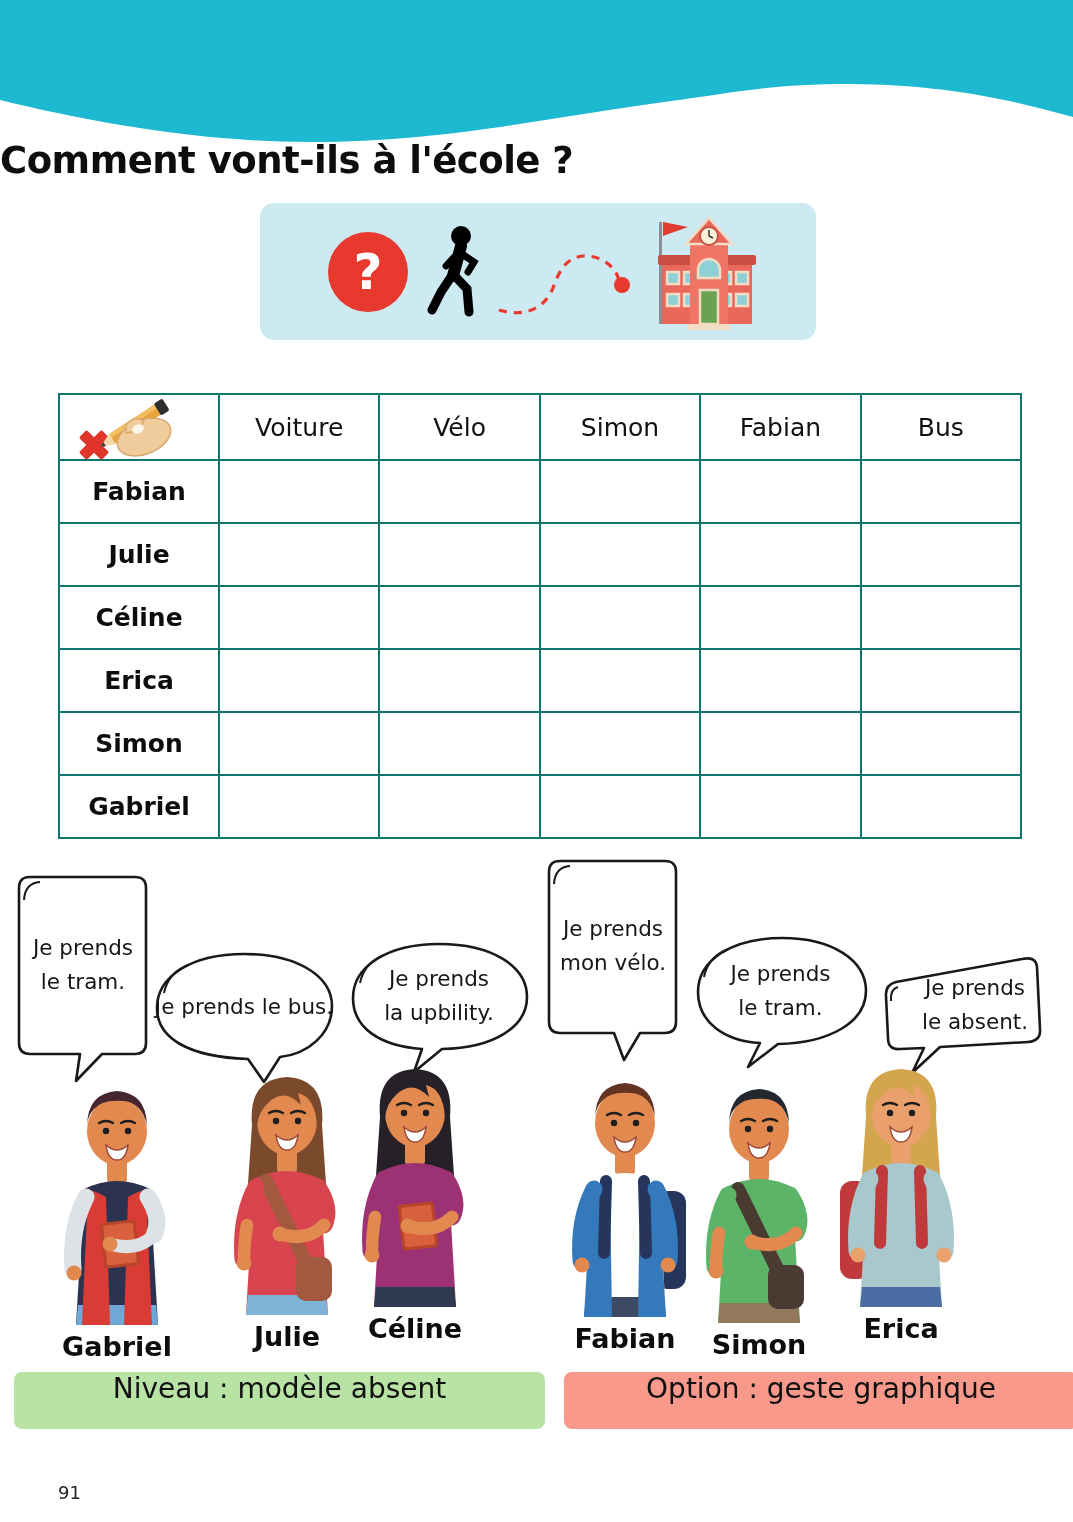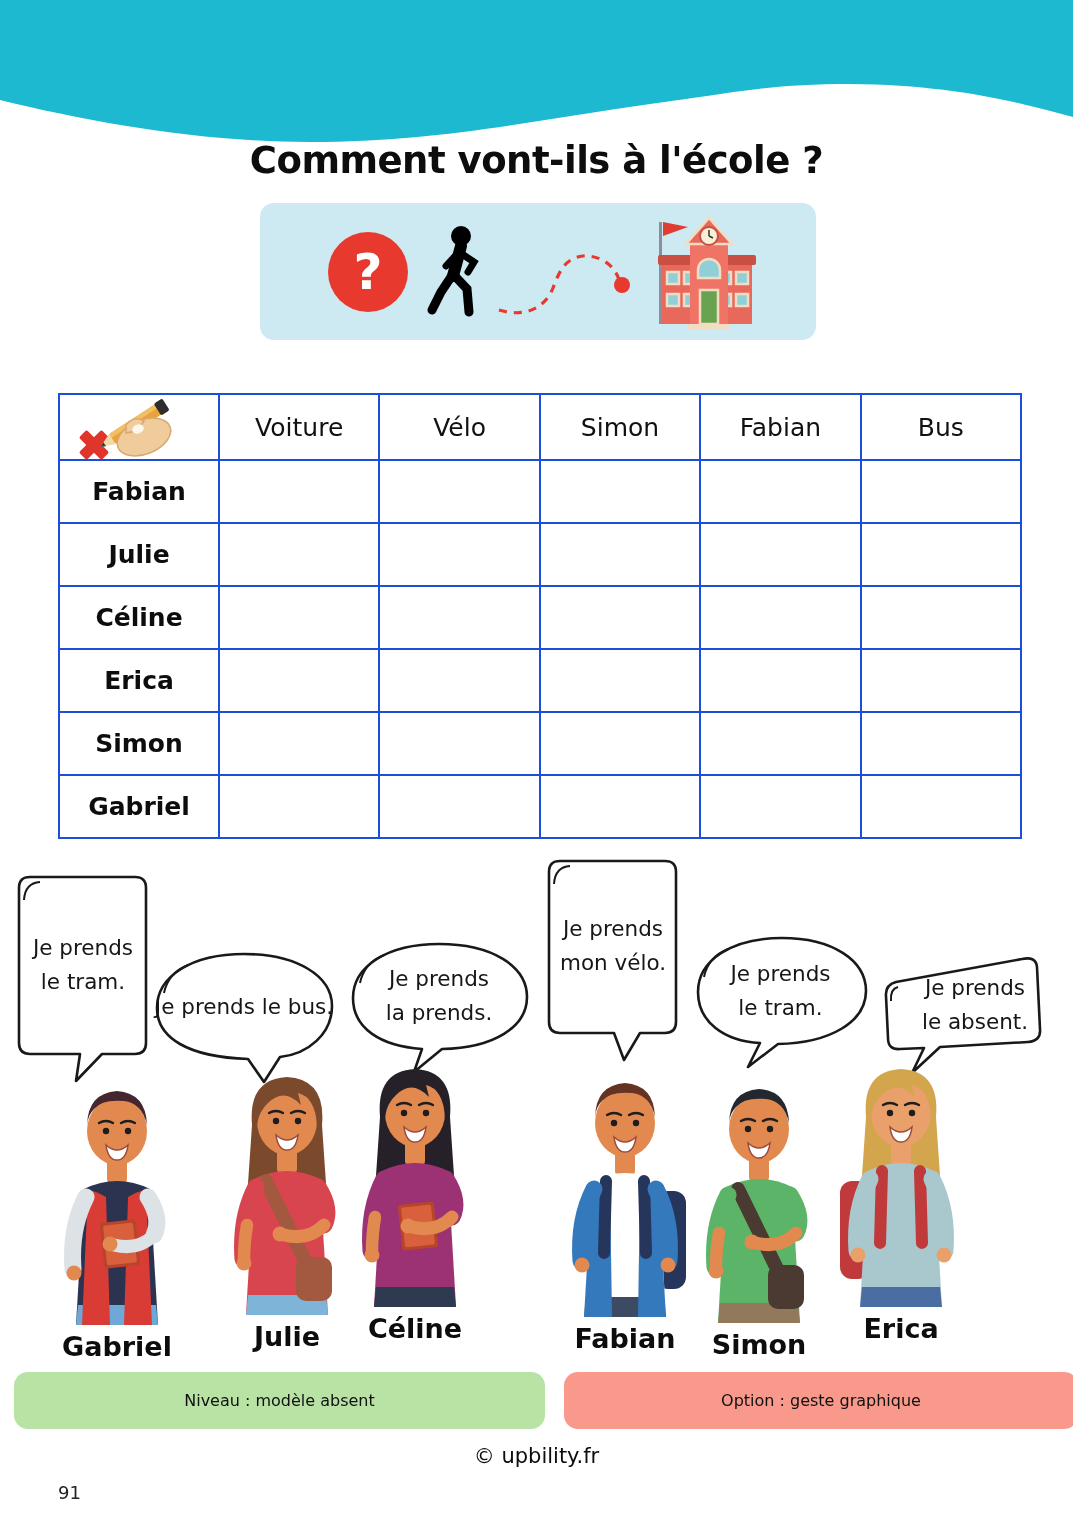--- a/index.html
+++ b/index.html
@@ -3,53 +3,53 @@
 <meta charset="utf-8">
 <style>
   * { margin:0; padding:0; box-sizing:border-box; }
   body { background:#fff; font-family:"DejaVu Sans", sans-serif; }
   .page { position:relative; width:1073px; height:1522px; background:#fff; overflow:hidden; margin:0 auto; }
 
   
   .wave { position:absolute; top:0; left:0; width:1073px; height:150px; }
 
   
-  .title { position:absolute; top:139px; left:0; width:100%; text-align:center;
+  .title { position:absolute; top:139px; left:0; width:100%; text-align:left;
            font-size:37px; font-weight:bold; letter-spacing:-0.5px; color:#0d0d0d; }
 
   
   .instruction-box { position:absolute; left:260px; top:203px; width:556px; height:137px;
                      border-radius:14px; display:flex; align-items:center;
                      justify-content:space-between; padding:0 48px 0 68px; }
   .q-circle { width:80px; height:80px; border-radius:50%; display:flex; align-items:center;
               justify-content:center; color:#fff; font-size:50px; font-weight:bold; }
 
   
   table.grid { position:absolute; left:58px; top:393px; width:964px; border-collapse:collapse;
                table-layout:fixed; }
-  table.grid th, table.grid td { border:2px solid #1d4ed8;margin-left:48px; }
+  table.grid th, table.grid td { border:2px solid #0f766e;margin-left:48px; }
   table.grid thead th { height:66px; font-size:25px; font-weight:normal; color:#111; }
   table.grid tbody th { height:63px; font-size:25px; font-weight:bold; color:#0d0d0d; }
   th.corner-cell { position:relative; }
   .corner-icon { position:absolute; left:8px; top:-16px; }
 
   
   .scene { position:absolute; left:0; top:855px; width:1065px; height:520px; }
   .bubble { position:absolute; }
   .bubble svg { position:absolute; left:0; top:0; }
   .bubble-text { position:absolute; inset:0; display:flex; flex-direction:column;
                  align-items:center; justify-content:center; gap:9px; font-size:21.5px;
                  color:#161616; text-align:center; }
   .character { position:absolute; width:130px; text-align:center; }
   .char-name { margin-top:2px; font-size:27px; font-weight:bold; color:#0d0d0d; }
 
   
-  .banner { position:absolute; top:1372px; height:57px; border-radius:14px;
-            display:flex; align-items:center; justify-content:center;
-            font-size:16px; color:#111; }
+  .banner { position:absolute; top:1372px; height:57px; border-radius:8px;
+            display:flex; align-items:flex-start; justify-content:center;
+            font-size:28px; color:#111; }
   .banner-green { left:14px; width:531px; }
   .banner-pink  { left:564px; width:514px; }
 
   .credit { position:absolute; top:1444px; left:0; width:100%; text-align:center;
             font-size:21px; color:#0d0d0d; }
   .page-num { position:absolute; top:1482px; left:58px; font-size:18px; color:#222; }
 </style>
 </head>
 <body>
 
@@ -207,21 +207,21 @@
       </div>
     </div>
 
     <div class="bubble" style="left:344px; top:84px; width:190px; height:138px;">
       <svg width="190" height="138">
         <path d="M95,5 C44,5 9,27 9,59 C9,89 36,107 78,110 L70,133 L98,110 C150,109 183,88 183,58 C183,27 148,5 95,5 Z" fill="#fff" stroke="#191919" stroke-width="2.6" stroke-linejoin="round"></path>
         <path d="M40,16 Q20,24 16,44" fill="none" stroke="#191919" stroke-width="2"></path>
       </svg>
       <div class="bubble-text" style="padding-bottom:26px;">
         <span>Je prends</span>
-        <span>la prends.</span>
+        <span>la upbility.</span>
       </div>
     </div>
 
     <div class="bubble" style="left:544px; top:2px; width:138px; height:208px;">
       <svg width="138" height="208">
         <path d="M16,4 Q5,4 5,15 L5,165 Q5,176 16,176 L70,176 L80,203 L96,176 L121,176 Q132,176 132,165 L132,15 Q132,4 121,4 Z" fill="#fff" stroke="#191919" stroke-width="2.6" stroke-linejoin="round"></path>
         <path d="M26,9 Q11,10 10,27" fill="none" stroke="#191919" stroke-width="2"></path>
       </svg>
       <div class="bubble-text" style="padding-bottom:32px;">
         <span>Je prends</span>
@@ -374,15 +374,14 @@
         </svg><div class="char-name">Erica</div></div>
     </div>
 
   <div class="banner banner-green" style="background: rgb(185, 227, 164);">
     <span>Niveau : modèle absent</span>
   </div>
   <div class="banner banner-pink" style="background: rgb(248, 153, 140);">
     <span>Option : geste graphique</span>
   </div>
 
-  <div class="credit">© upbility.fr</div>
   <div class="page-num">91</div>
 </div>
 
 </body></html>

